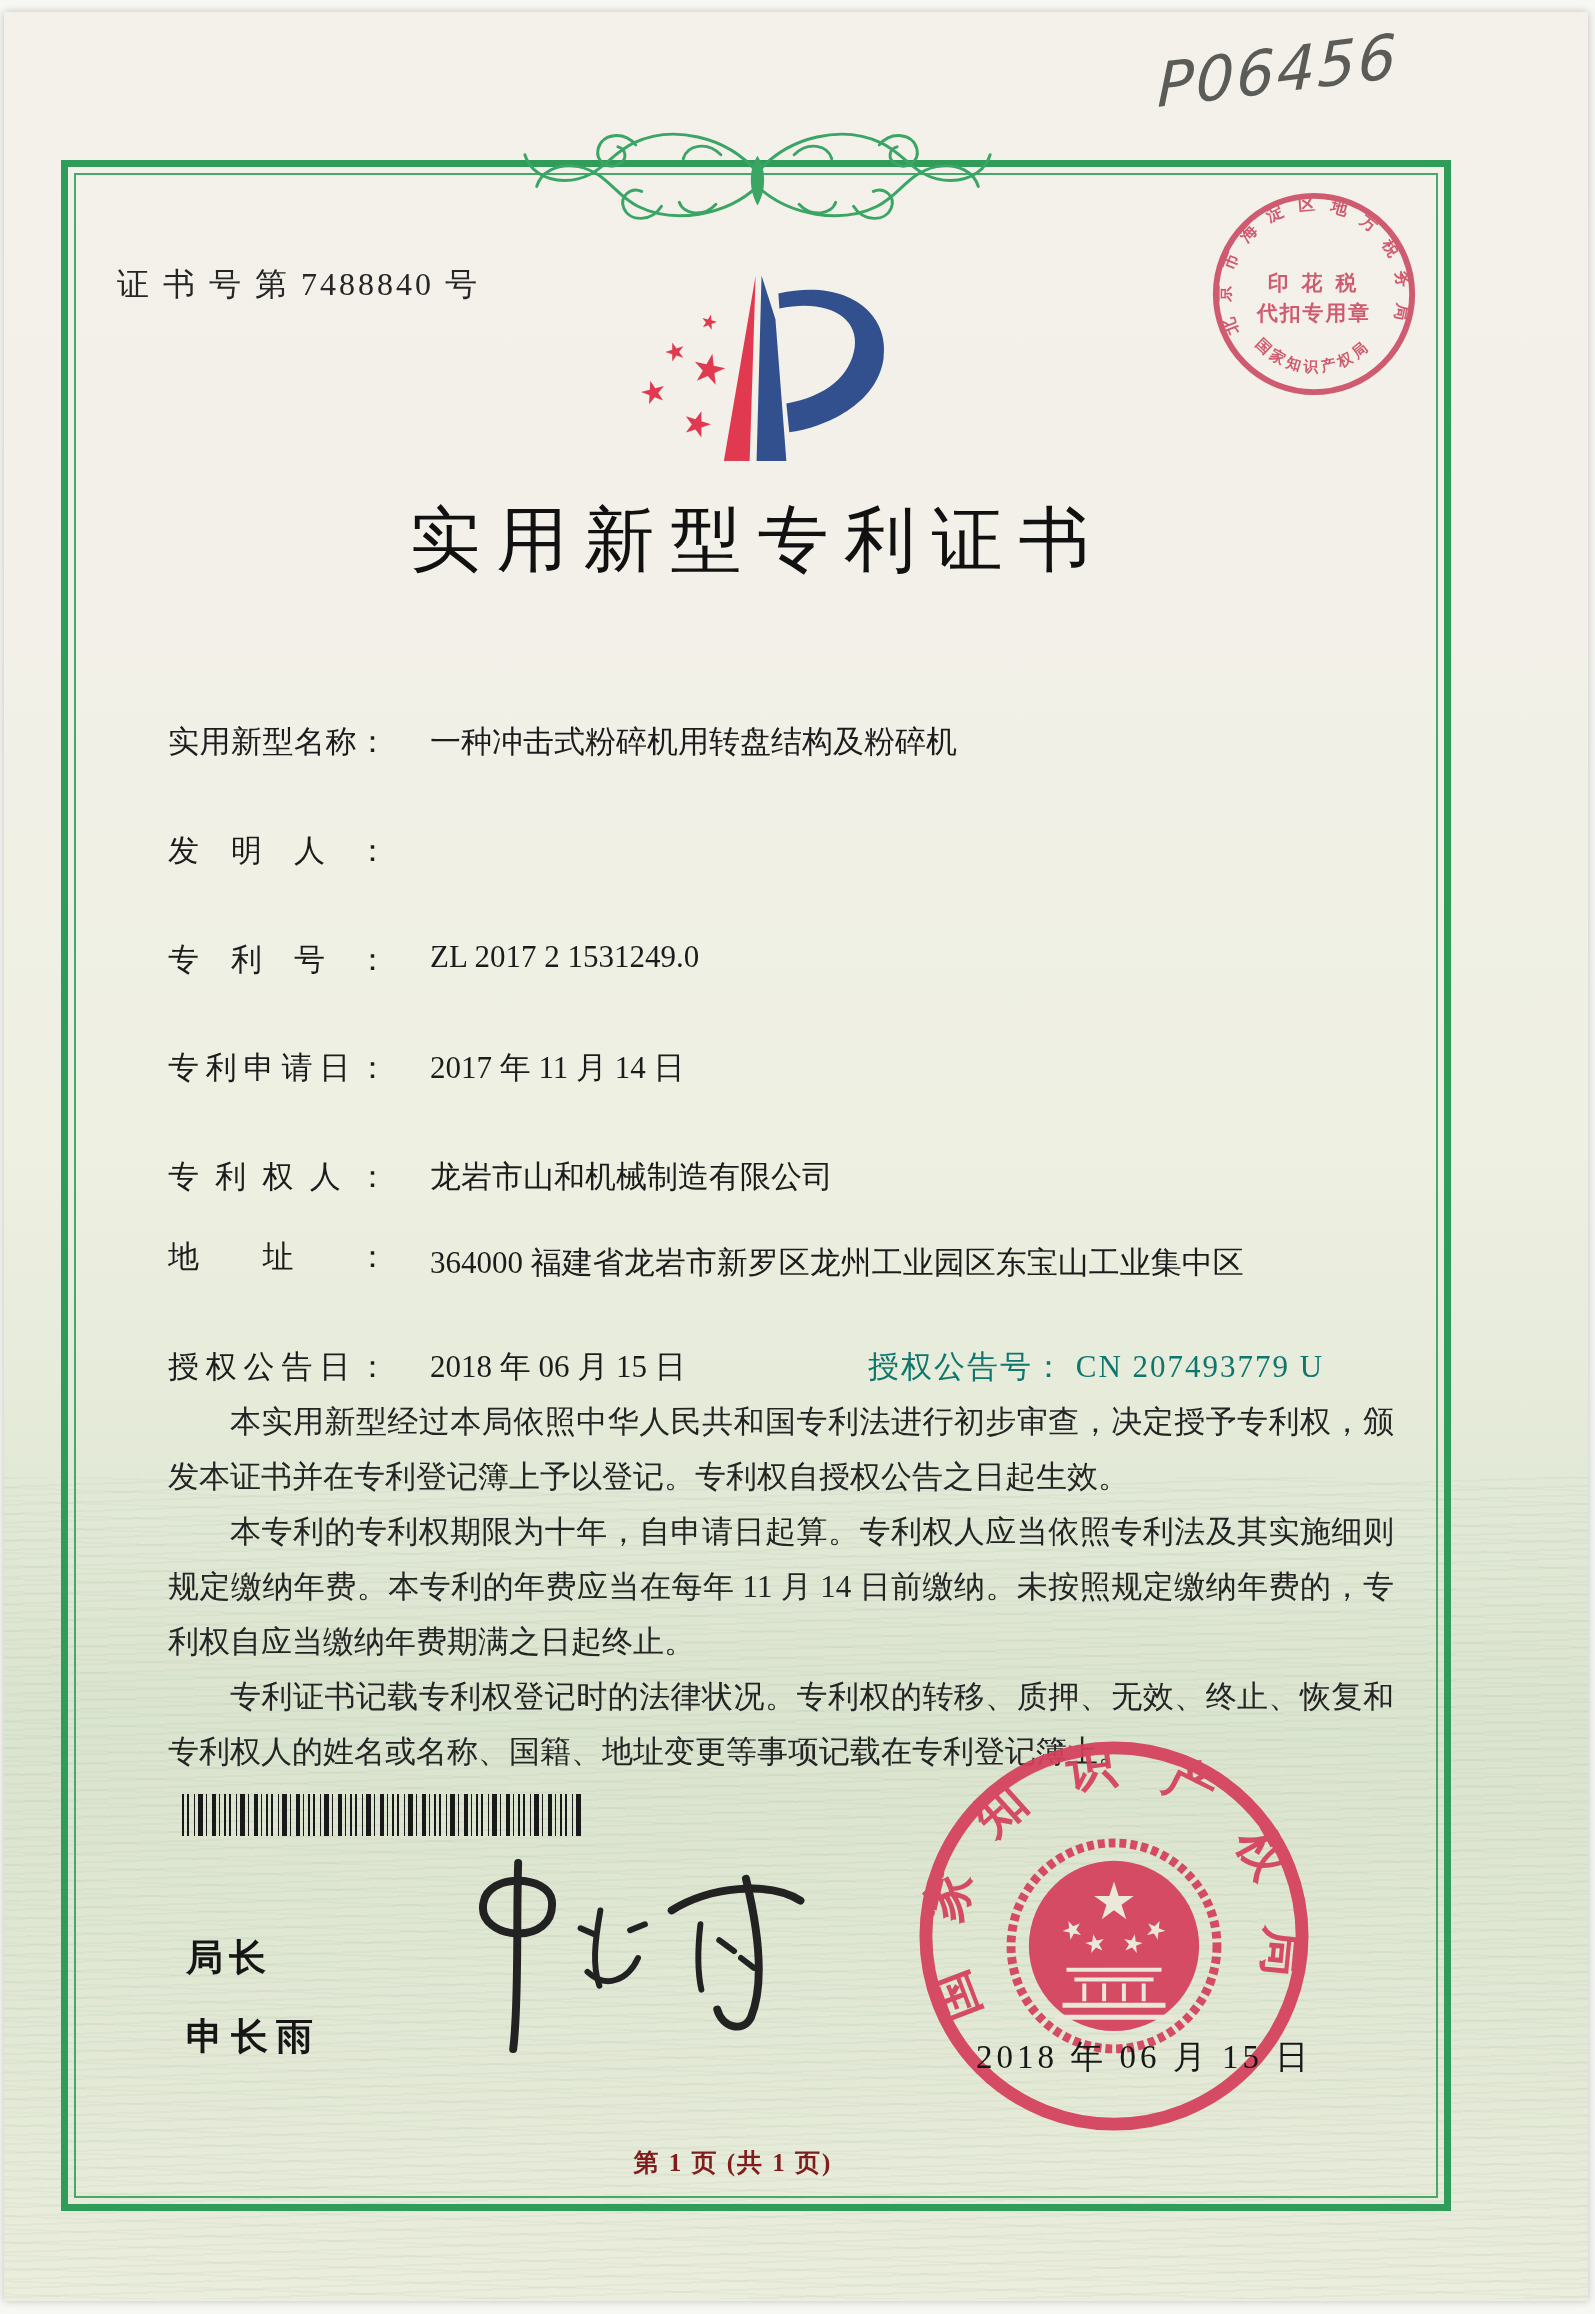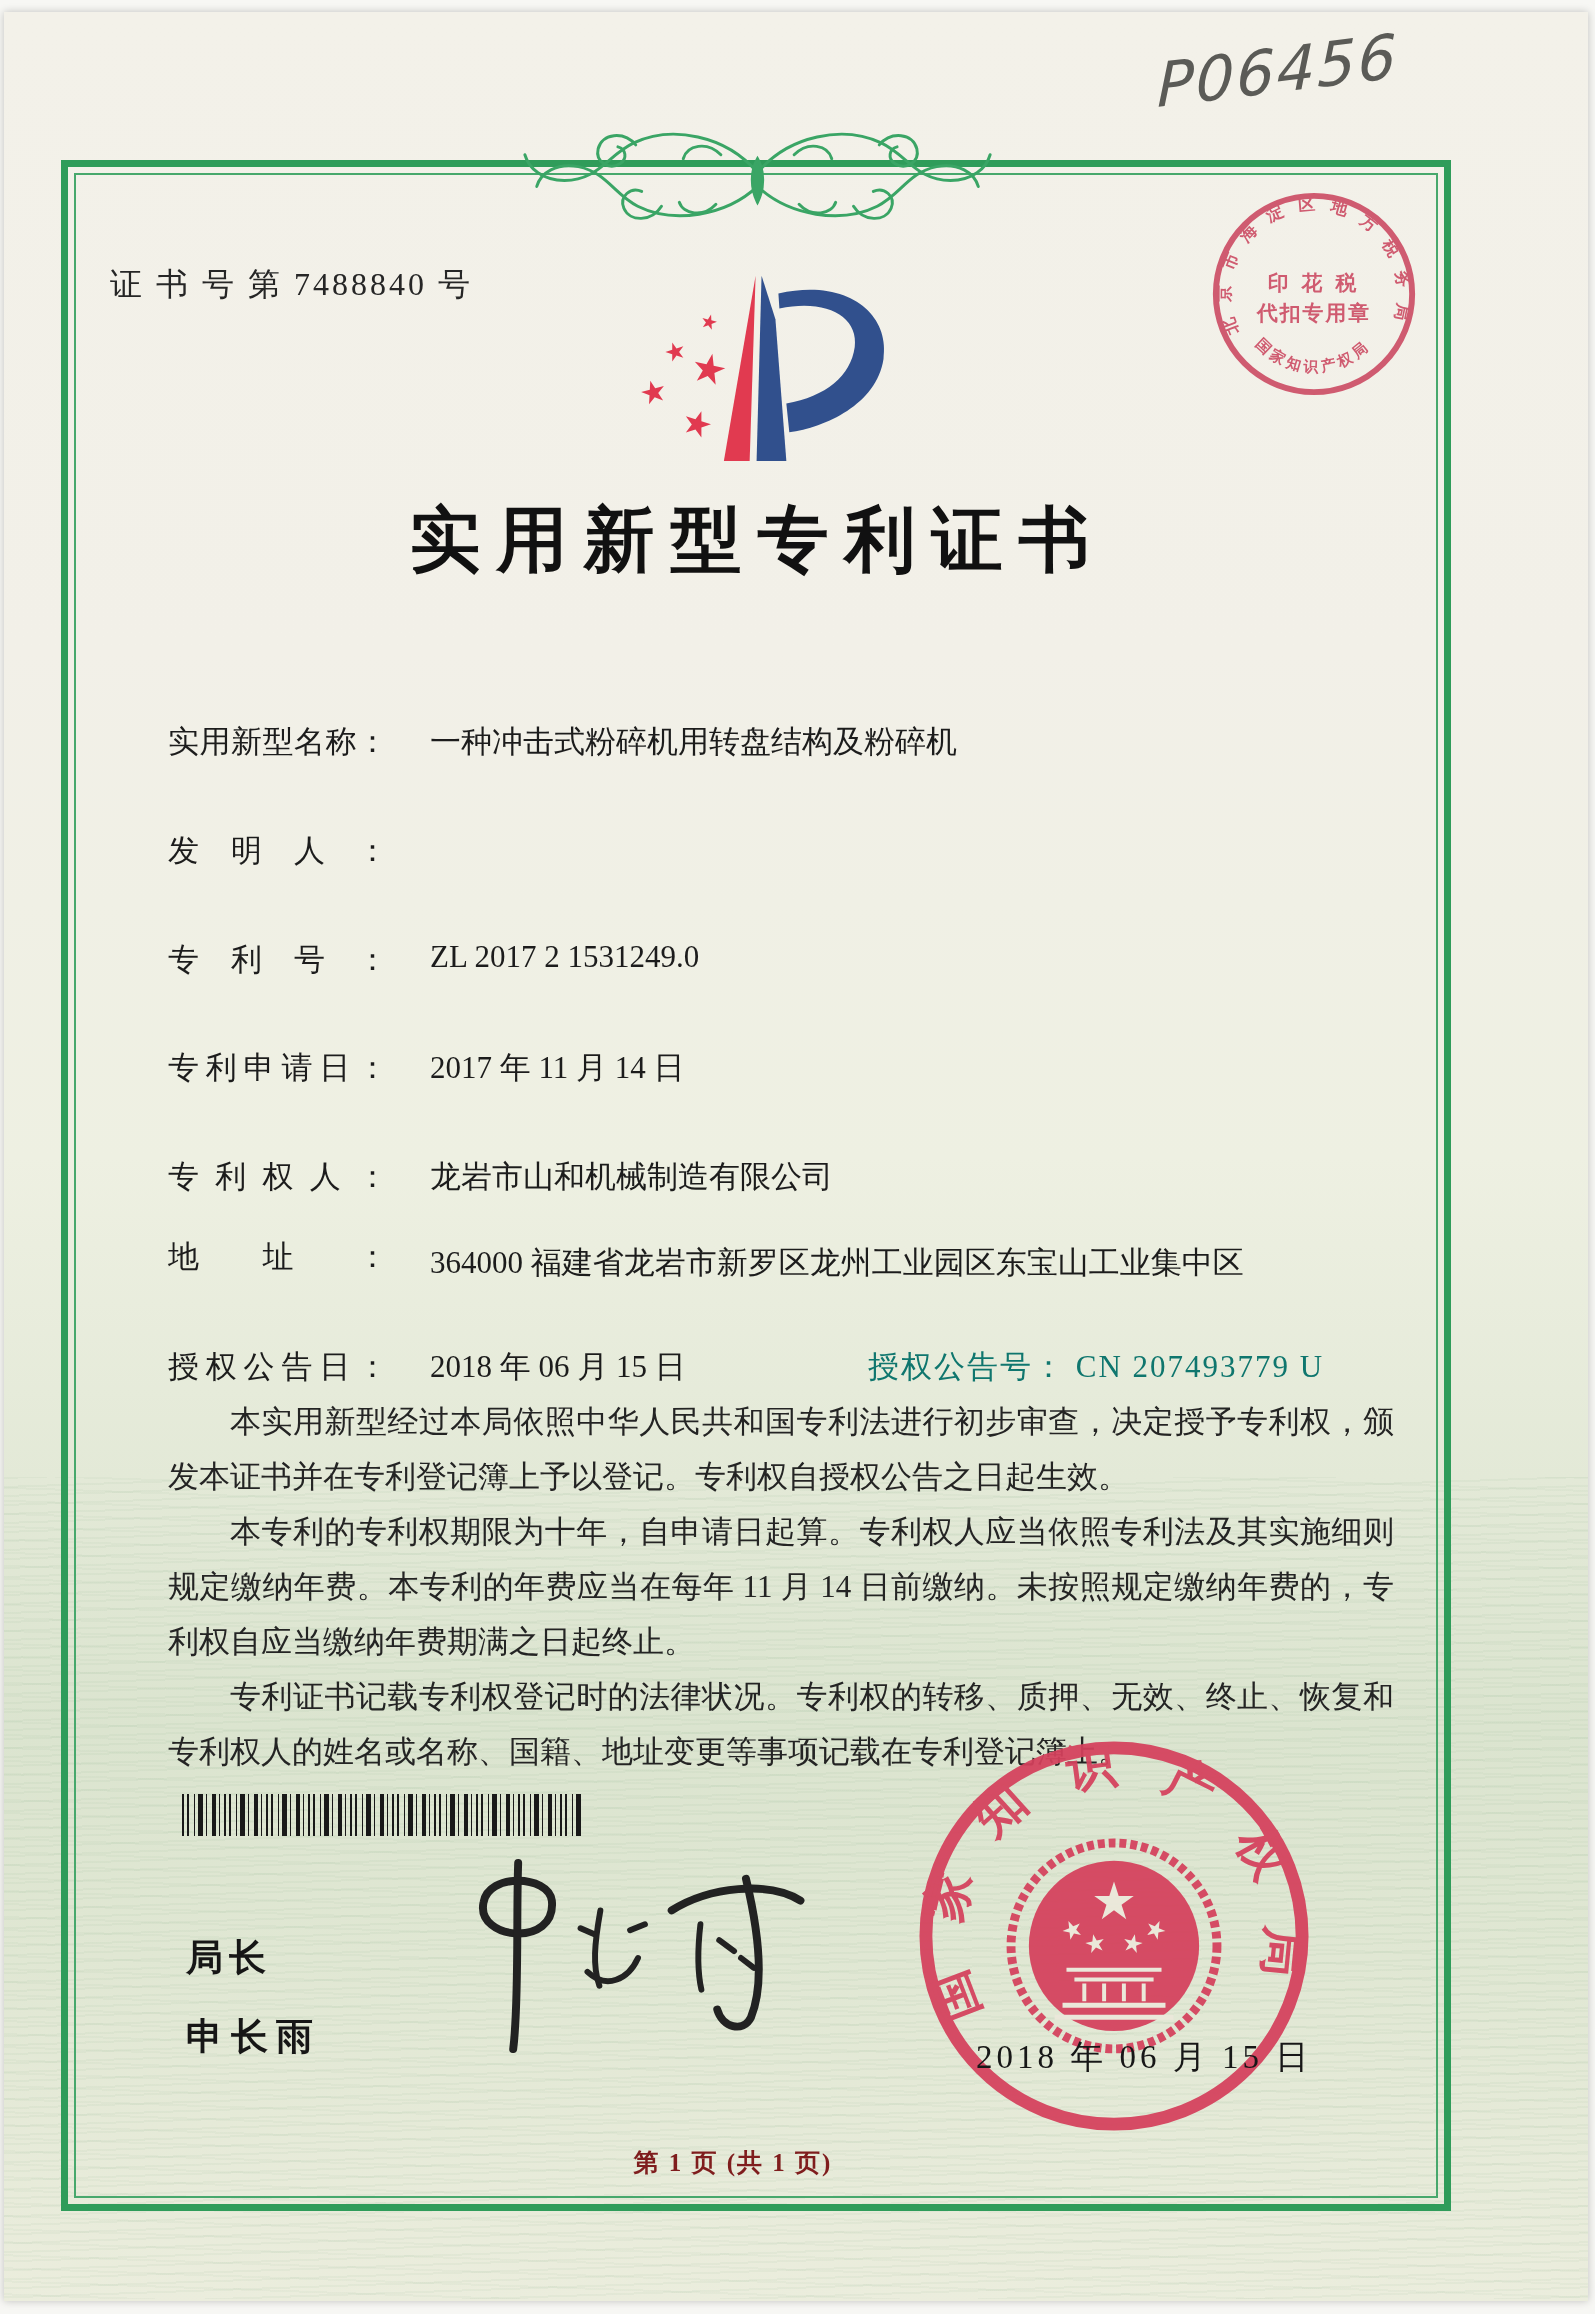--- a/index.html
+++ b/index.html
@@ -30,29 +30,29 @@
   }
 
   .handwritten {
     position:absolute; left:1156px; top:28px; width:356px;
     font-family:"DejaVu Sans",sans-serif; font-style:italic;
     font-size:61px; color:#5b5b57; transform:rotate(-7deg) skewX(-8deg);
     letter-spacing:2px;
   }
 
   .cert-no {
-    position:absolute; left:110px; top:263px;
+    position:absolute; left:117px; top:263px;
     font-size:32px; letter-spacing:3px; color:#262626;font-family:Liberation Serif, serif;
   }
 
   .logo { position:absolute; left:594px; top:228px; }
 
   .title {
     position:absolute; left:0; top:493px; width:1515px; text-align:center;
-    font-size:71px; font-weight:700; letter-spacing:16px; color:#111;
+    font-size:71px; font-weight:400; letter-spacing:16px; color:#111;
   }
 
   .field { position:absolute; left:168px; display:flex; font-size:31px; color:#1c1c1c;gap:24px; }
   .flabel { display:inline-block; width:220px; text-align-last:justify; text-align:justify; white-space:nowrap; }
   .fvalue { margin-left:18px; white-space:nowrap; }
   .fvalue.wrap { white-space:normal; width:822px; line-height:1.72; }
   .field-right { position:absolute; left:868px; font-size:31px; color:#0f766e; letter-spacing:2px; white-space:nowrap; }
 
   .body-text {
     position:absolute; left:168px; top:1394px; width:1226px;

